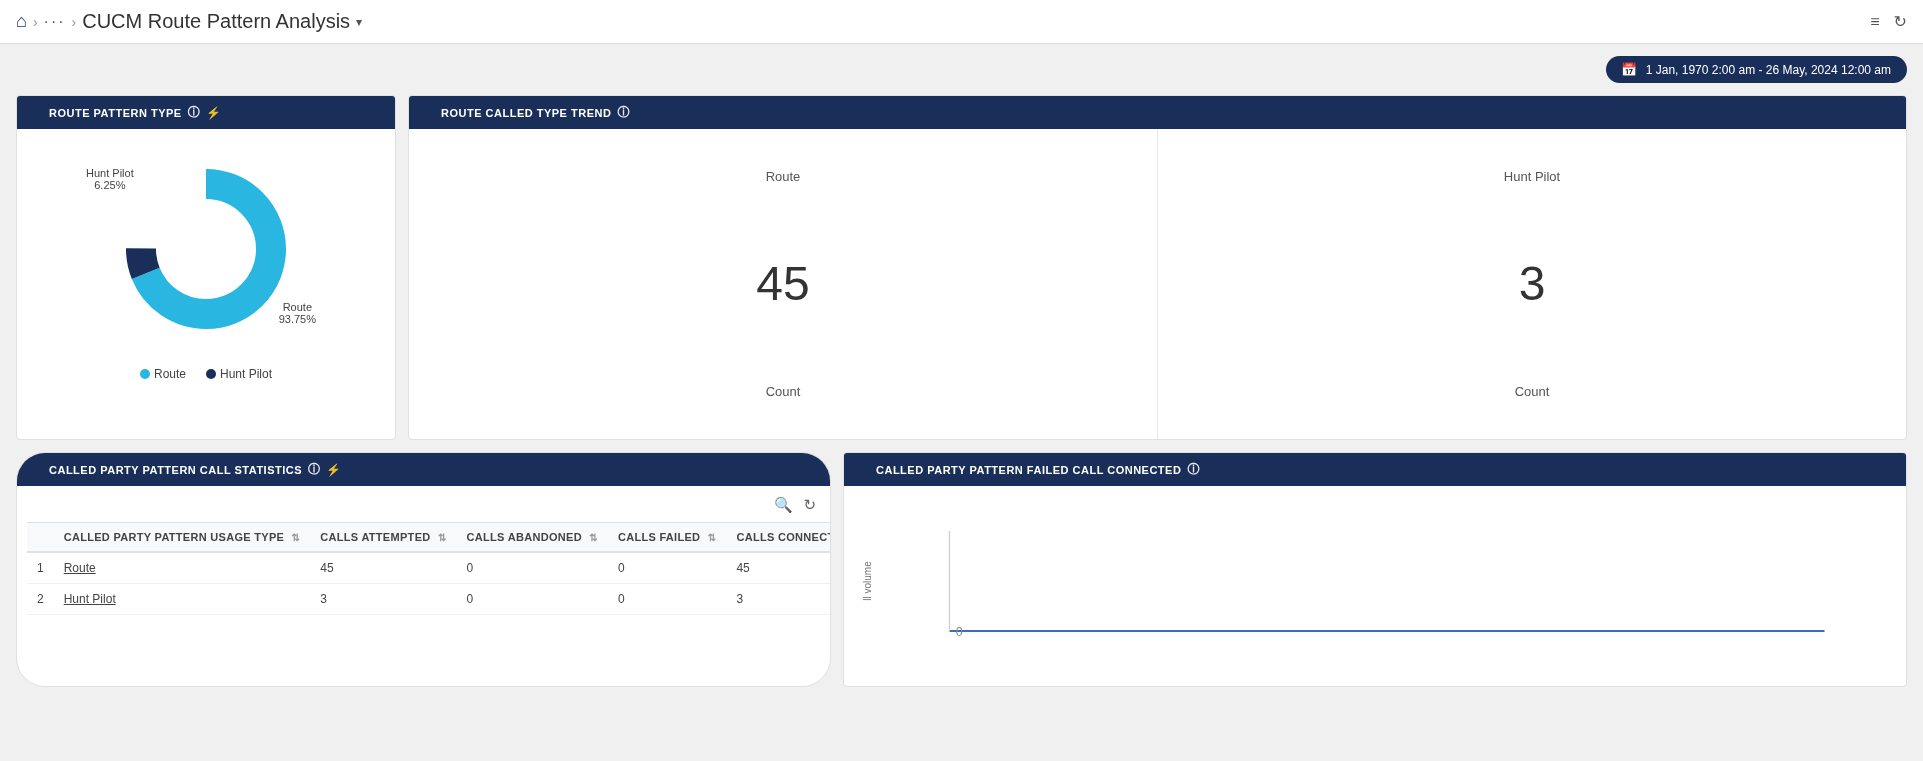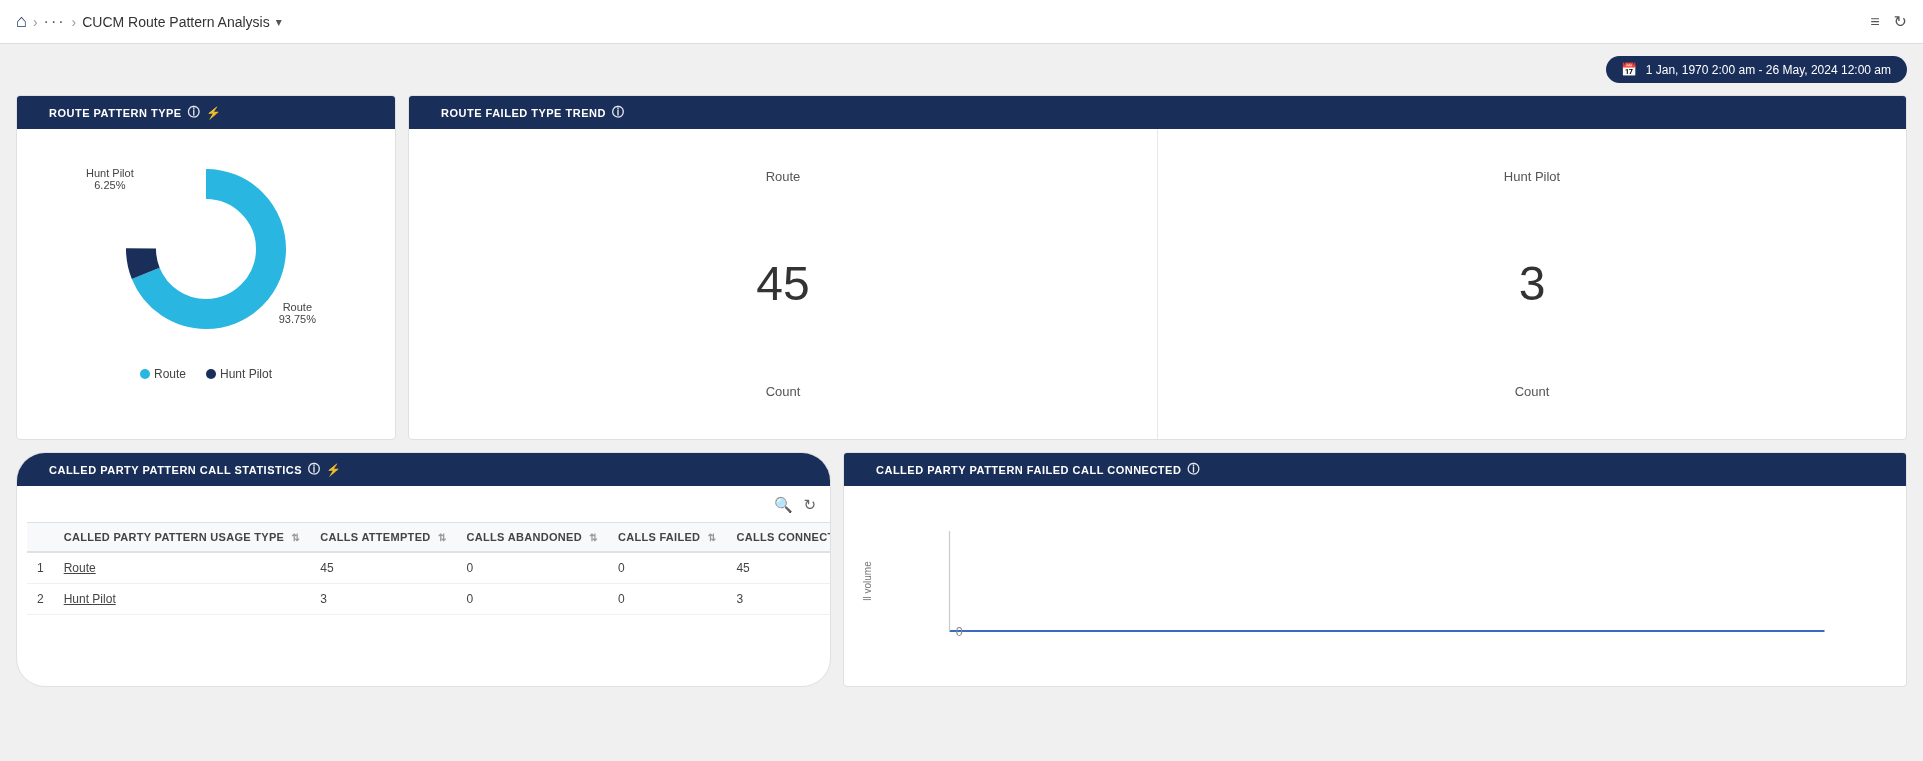--- a/index.html
+++ b/index.html
@@ -33,21 +33,21 @@
       color: #999;
       font-size: 14px;
     }
     .nav-dots {
       color: #555;
       font-size: 16px;
       letter-spacing: 2px;
     }
     .nav-title {
       color: #333;
-      font-size: 14px;
+      font-size: 20px;
       font-weight: 500;
     }
     .nav-dropdown-icon {
       color: #555;
       font-size: 12px;
     }
     .top-nav-right {
       display: flex;
       align-items: center;
       gap: 14px;
@@ -376,21 +376,21 @@
           <div class="legend-item">
             <span class="legend-dot" style="background:#1a2e5a;"></span>
             <span>Hunt Pilot</span>
           </div>
         </div>
       </div>
     </div>
 
     <div class="panel trend-panel">
       <div class="panel-header">
-        <span>ROUTE FAILED TYPE TREND</span>
+        <span>ROUTE CALLED TYPE TREND</span>
         <span class="info-icon">ⓘ</span>
       </div>
       <div class="trend-body">
         <div class="trend-cell">
           <span class="trend-label-top">Route</span>
           <span class="trend-value">45</span>
           <span class="trend-label-bottom">Count</span>
         </div>
         <div class="trend-cell">
           <span class="trend-label-top">Hunt Pilot</span>

